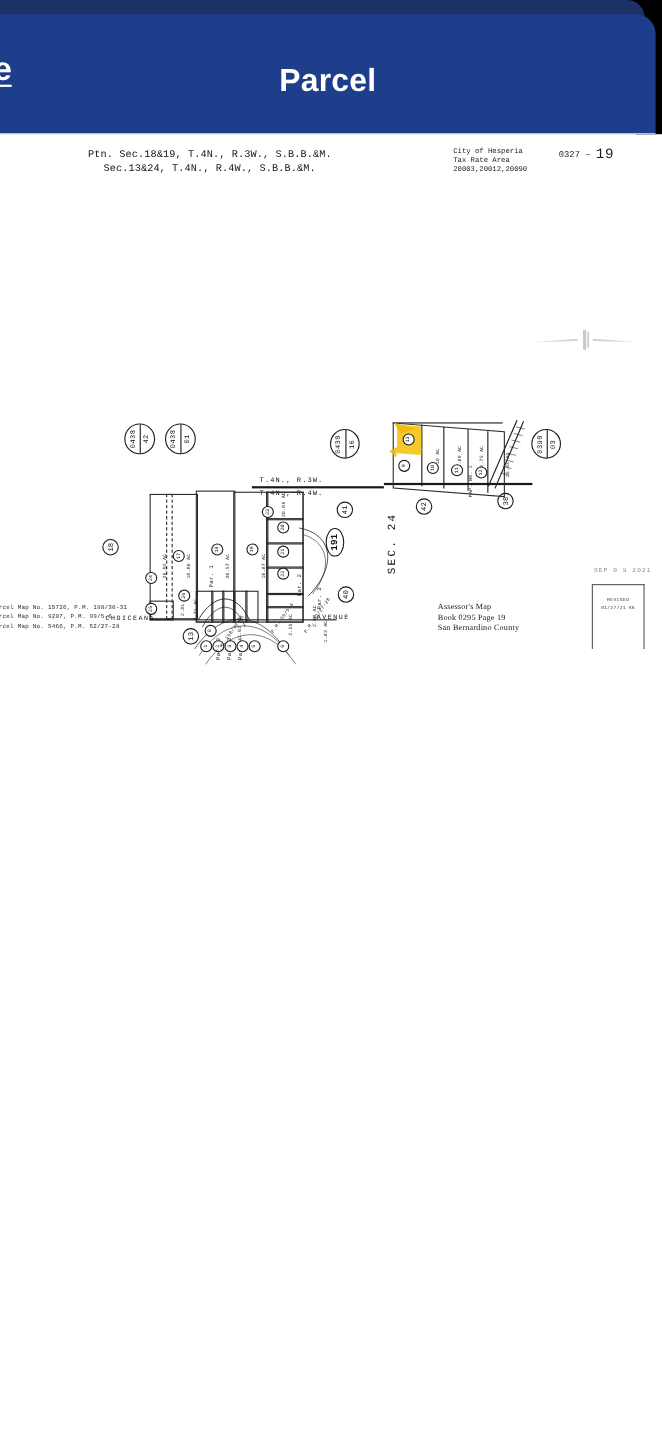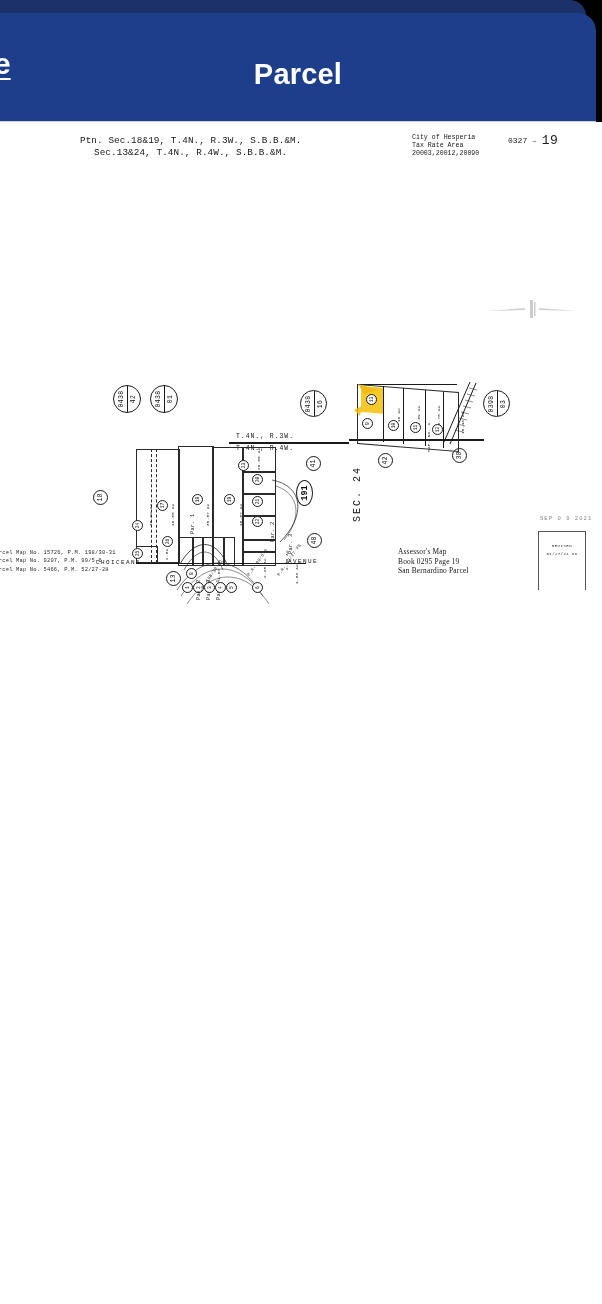--- a/index.html
+++ b/index.html
@@ -442,21 +442,21 @@
   <div id="date-stamp">SEP  0 9  2021</div>
 
   <div id="revised-stamp">
     <div class="rv-title">REVISED</div>
     <div class="rv-date">01/27/21  KK</div>
   </div>
 
   <div id="assessor-block">
     <div>Assessor's Map</div>
     <div>Book 0295 Page 19</div>
-    <div>San Bernardino Parcel</div>
+    <div>San Bernardino County</div>
   </div>
 
   <div id="pm-refs">
     <div>Parcel Map No. 15726, P.M. 198/30-31</div>
     <div>Parcel Map No. 9207, P.M. 99/5-6</div>
     <div>Parcel Map No. 5466, P.M. 52/27-28</div>
   </div>
 </div>
 
 </body></html>

